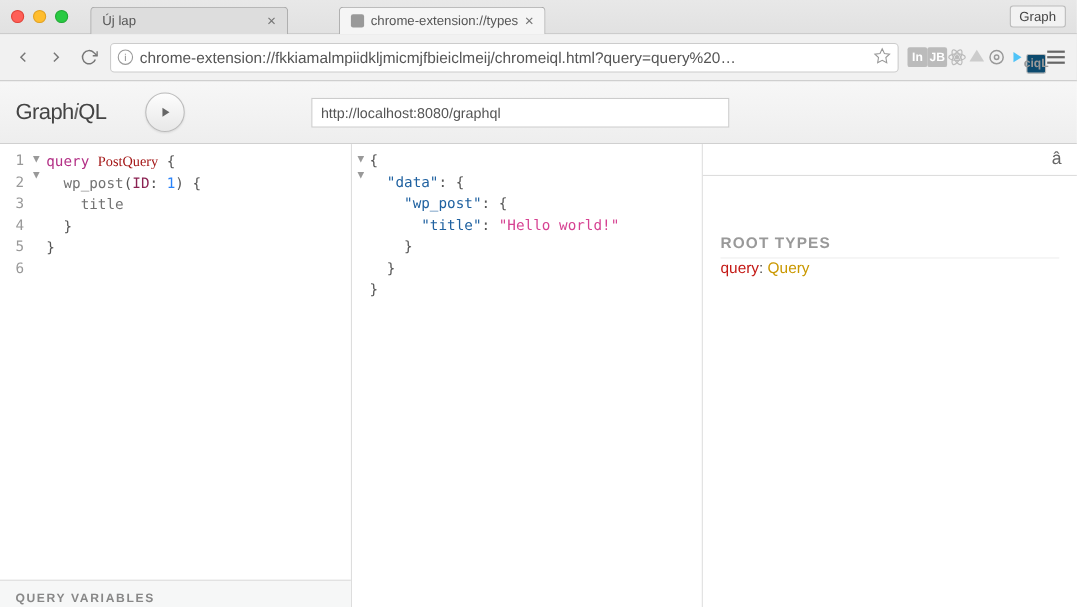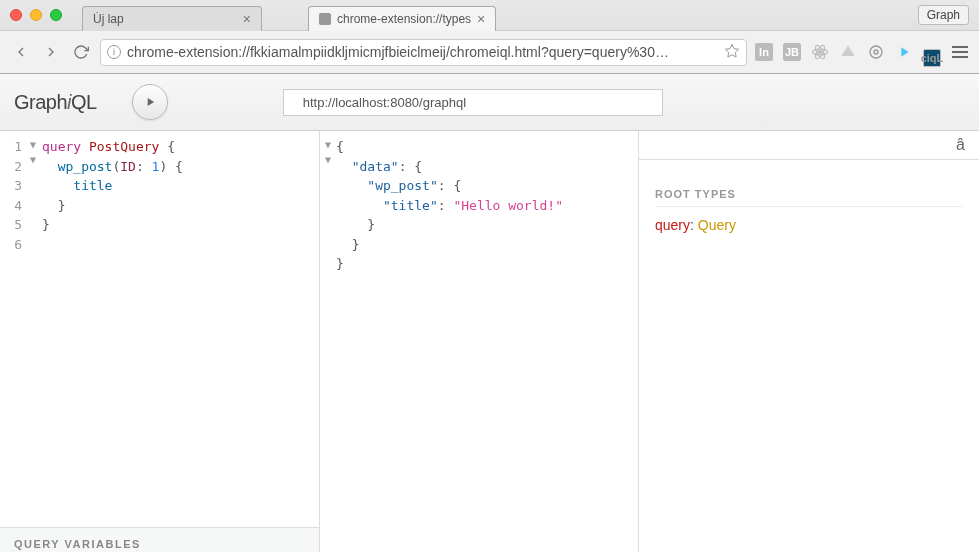--- a/index.html
+++ b/index.html
@@ -21,63 +21,63 @@
 .tab-icon-doc { width: 12px; height: 12px; background: #999; border-radius: 2px; display: inline-block; }
 .profile-badge { margin-left: auto; background: #f2f2f2; border: 1px solid #bbb; border-radius: 3px; padding: 2px 8px; font-size: 12px; color: #444; }
 
 .nav-bar { display: flex; align-items: center; padding: 6px 10px; gap: 8px; background: #f1f1f1; border-top: 1px solid #ccc; }
 .nav-btn { width: 22px; height: 22px; display: flex; align-items: center; justify-content: center; color: #777; cursor: pointer; }
 .nav-btn svg { width: 16px; height: 16px; }
 .url-bar { flex: 1; display: flex; align-items: center; background: #fff; border: 1px solid #ccc; border-radius: 4px; padding: 3px 6px; gap: 6px; min-width: 0; }
 .url-info-icon { width: 14px; height: 14px; border: 1px solid #999; border-radius: 50%; color: #888; font-size: 9px; display: flex; align-items: center; justify-content: center; }
 .url-text { flex: 1; font-size: 14px; color: #555; white-space: nowrap; overflow: hidden; text-overflow: ellipsis; }
 .star-icon { color: #999; }
-.ext-icons { display: flex; gap: 10px; align-items: center; color: #999; }
+.ext-icons { display: flex; align-items: center; color: #999; }
 .ext-icons > * { width: 18px; height: 18px; display: flex; align-items: center; justify-content: center; font-size: 11px; }
 .ext-box { background: #bbb; color: #fff; border-radius: 2px; font-weight: bold; }
 .menu-lines { display: flex; flex-direction: column; gap: 3px; width: 16px; }
 .menu-lines span { height: 2px; background: #666; }
 
 
 .graphiql { display: flex; flex-direction: column; height: calc(552px - 66px); }
 .graphiql-toolbar { display: flex; align-items: center; padding: 10px 14px; background: linear-gradient(#f7f7f7, #eee); border-bottom: 1px solid #d0d0d0; gap: 35px; }
 .logo { font-size: 20px; color: #444; font-weight: 400; letter-spacing: -0.5px; }
 .logo em { font-style: italic; font-weight: 300; color: #666; }
 .play-btn { width: 36px; height: 36px; border-radius: 50%; background: linear-gradient(#fdfdfd, #e8e8e8); border: 1px solid #bbb; display: flex; align-items: center; justify-content: center; cursor: pointer; box-shadow: 0 1px 2px rgba(0,0,0,0.1); }
 .play-btn svg { width: 14px; height: 14px; }
-.endpoint-input { flex: 0 0 380px; padding: 5px 19px; border: 1px solid #ccc; font-size: 13px; color: #555; background: #fff; margin-left: 80px; }
+.endpoint-input { flex: 0 0 380px; padding: 5px 8px; border: 1px solid #ccc; font-size: 13px; color: #555; background: #fff; margin-left: 80px; }
 
 
 .panes { display: flex; flex: 1; min-height: 0; }
 .editor-pane { flex: 0 0 320px; display: flex; flex-direction: column; border-right: 1px solid #ddd; background: #fff; }
 .editor-body { flex: 1; display: flex; font-family: Menlo, Consolas, monospace; font-size: 13px; padding-top: 6px; overflow: hidden; }
 .gutter { width: 30px; text-align: right; color: #999; padding-right: 8px; line-height: 1.5; user-select: none; }
 .code { flex: 1; line-height: 1.5; white-space: pre; }
 .fold { width: 12px; color: #999; line-height: 1.5; font-size: 10px; }
 .query-vars { border-top: 1px solid #ddd; background: #f6f7f7; padding: 10px 14px; font-size: 11px; letter-spacing: 1.5px; color: #888; text-transform: uppercase; font-weight: 600; }
 
 .result-pane { flex: 1; display: flex; font-family: Menlo, Consolas, monospace; font-size: 13px; padding-top: 6px; background: #fff; border-right: 1px solid #ddd; }
 .result-gutter { width: 16px; color: #999; line-height: 1.5; font-size: 10px; text-align: center; }
 .result-code { flex: 1; line-height: 1.5; white-space: pre; }
 
 .docs-pane { flex: 0 0 340px; background: #fff; display: flex; flex-direction: column; }
 .docs-header { display: flex; align-items: center; justify-content: center; padding: 14px; border-bottom: 1px solid #ddd; position: relative; }
 .docs-title { font-size: 16px; font-weight: 700; color: #222; }
 .docs-search { position: absolute; right: 14px; color: #666; font-size: 16px; }
 .docs-body { padding: 16px; font-size: 14px; color: #555; }
 .docs-desc { line-height: 1.4; }
-.section-label { margin-top: 12px; font-size: 11px; letter-spacing: 1px; color: #999; font-weight: 600; border-bottom: 1px solid #eee; padding-bottom: 6px; text-transform: uppercase; }
-.root-type { margin-top: 10px; }
+.section-label { margin-top: 36px; font-size: 14px; letter-spacing: 1px; color: #999; font-weight: 600; border-bottom: 1px solid #eee; padding-bottom: 6px; text-transform: uppercase; }
+.root-type { }
 .root-type .field { color: #c41a16; }
 .root-type .type { color: #ca9800; }
 
 
 .kw { color: #b33086; }
-.def { color: #a31515; }
-.prop { color: #0369a1; }
+.def { color: #a31515; font-family: Liberation Serif, serif; }
+.prop { color: #737373; }
 .attr { color: #8b2252; }
 .num { color: #2882f9; }
 .pn { color: #555; }
 .str { color: #d64292; }
 .jprop { color: #1f61a0; }
 </style>
 </head>
 <body>
 
 <div class="browser-chrome">
@@ -113,21 +113,21 @@
         </svg>
     </div>
     <div class="nav-btn">
       <svg viewBox="0 0 24 24" fill="none" stroke="currentColor" stroke-width="2">
           <path d="M23 4v6h-6"></path>
           <path d="M20.49 15a9 9 0 1 1-2.12-9.36L23 10"></path>
         </svg>
     </div>
     <div class="url-bar">
       <span class="url-info-icon">i</span>
-      <span class="url-text">chrome-extension://fkkiamalmpiidkljmicmjfbieiclmeij/chromeiql.html?query=query%30…</span>
+      <span class="url-text">chrome-extension://fkkiamalmpiidkljmicmjfbieiclmeij/chromeiql.html?query=query%20…</span>
       <span class="star-icon">
         <svg width="16" height="16" viewBox="0 0 24 24" fill="none" stroke="currentColor" stroke-width="1.5">
             <polygon points="12 2 15 8.5 22 9.3 17 14 18.2 21 12 17.8 5.8 21 7 14 2 9.3 9 8.5 12 2"></polygon>
           </svg>
       </span>
     </div>
     <div class="ext-icons">
       <div class="ext-box">In</div>
       <div class="ext-box">JB</div>
       <div>

